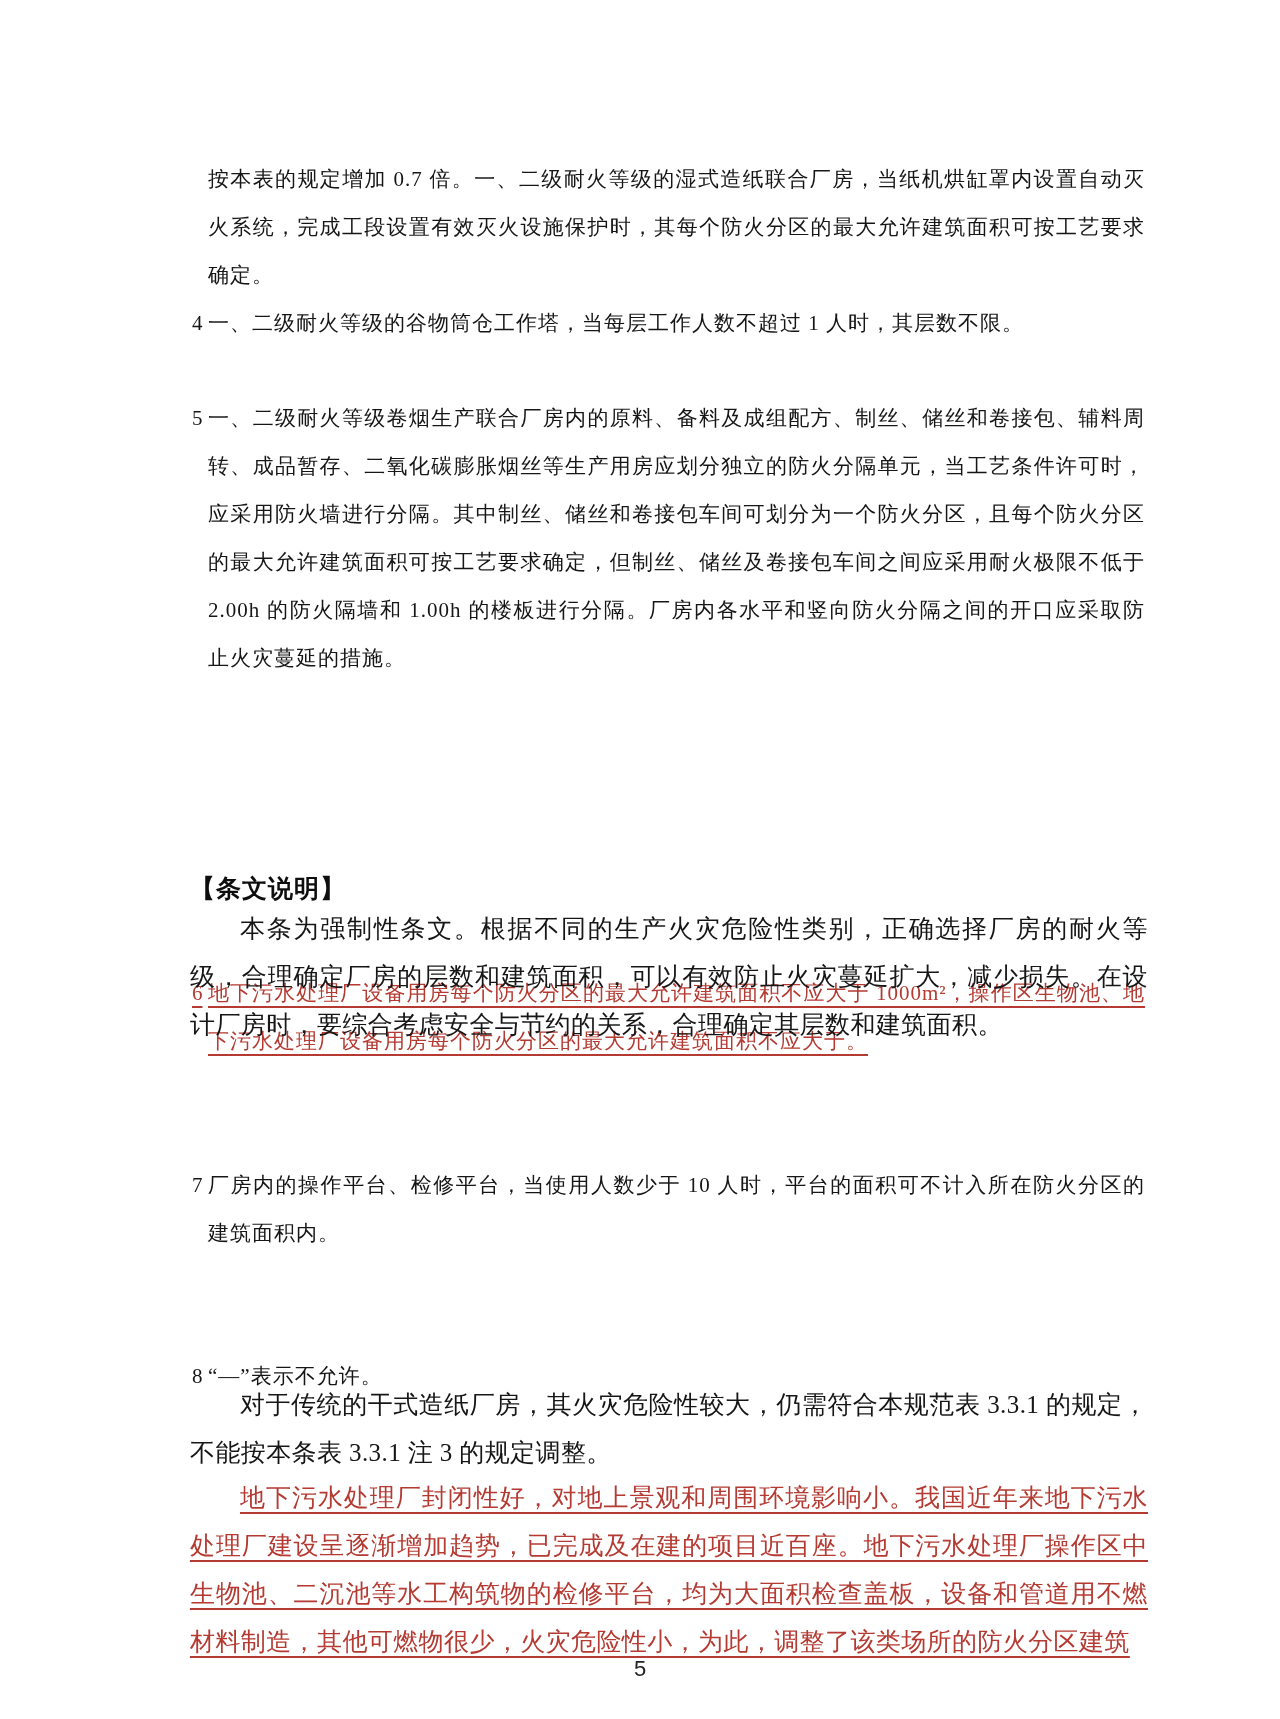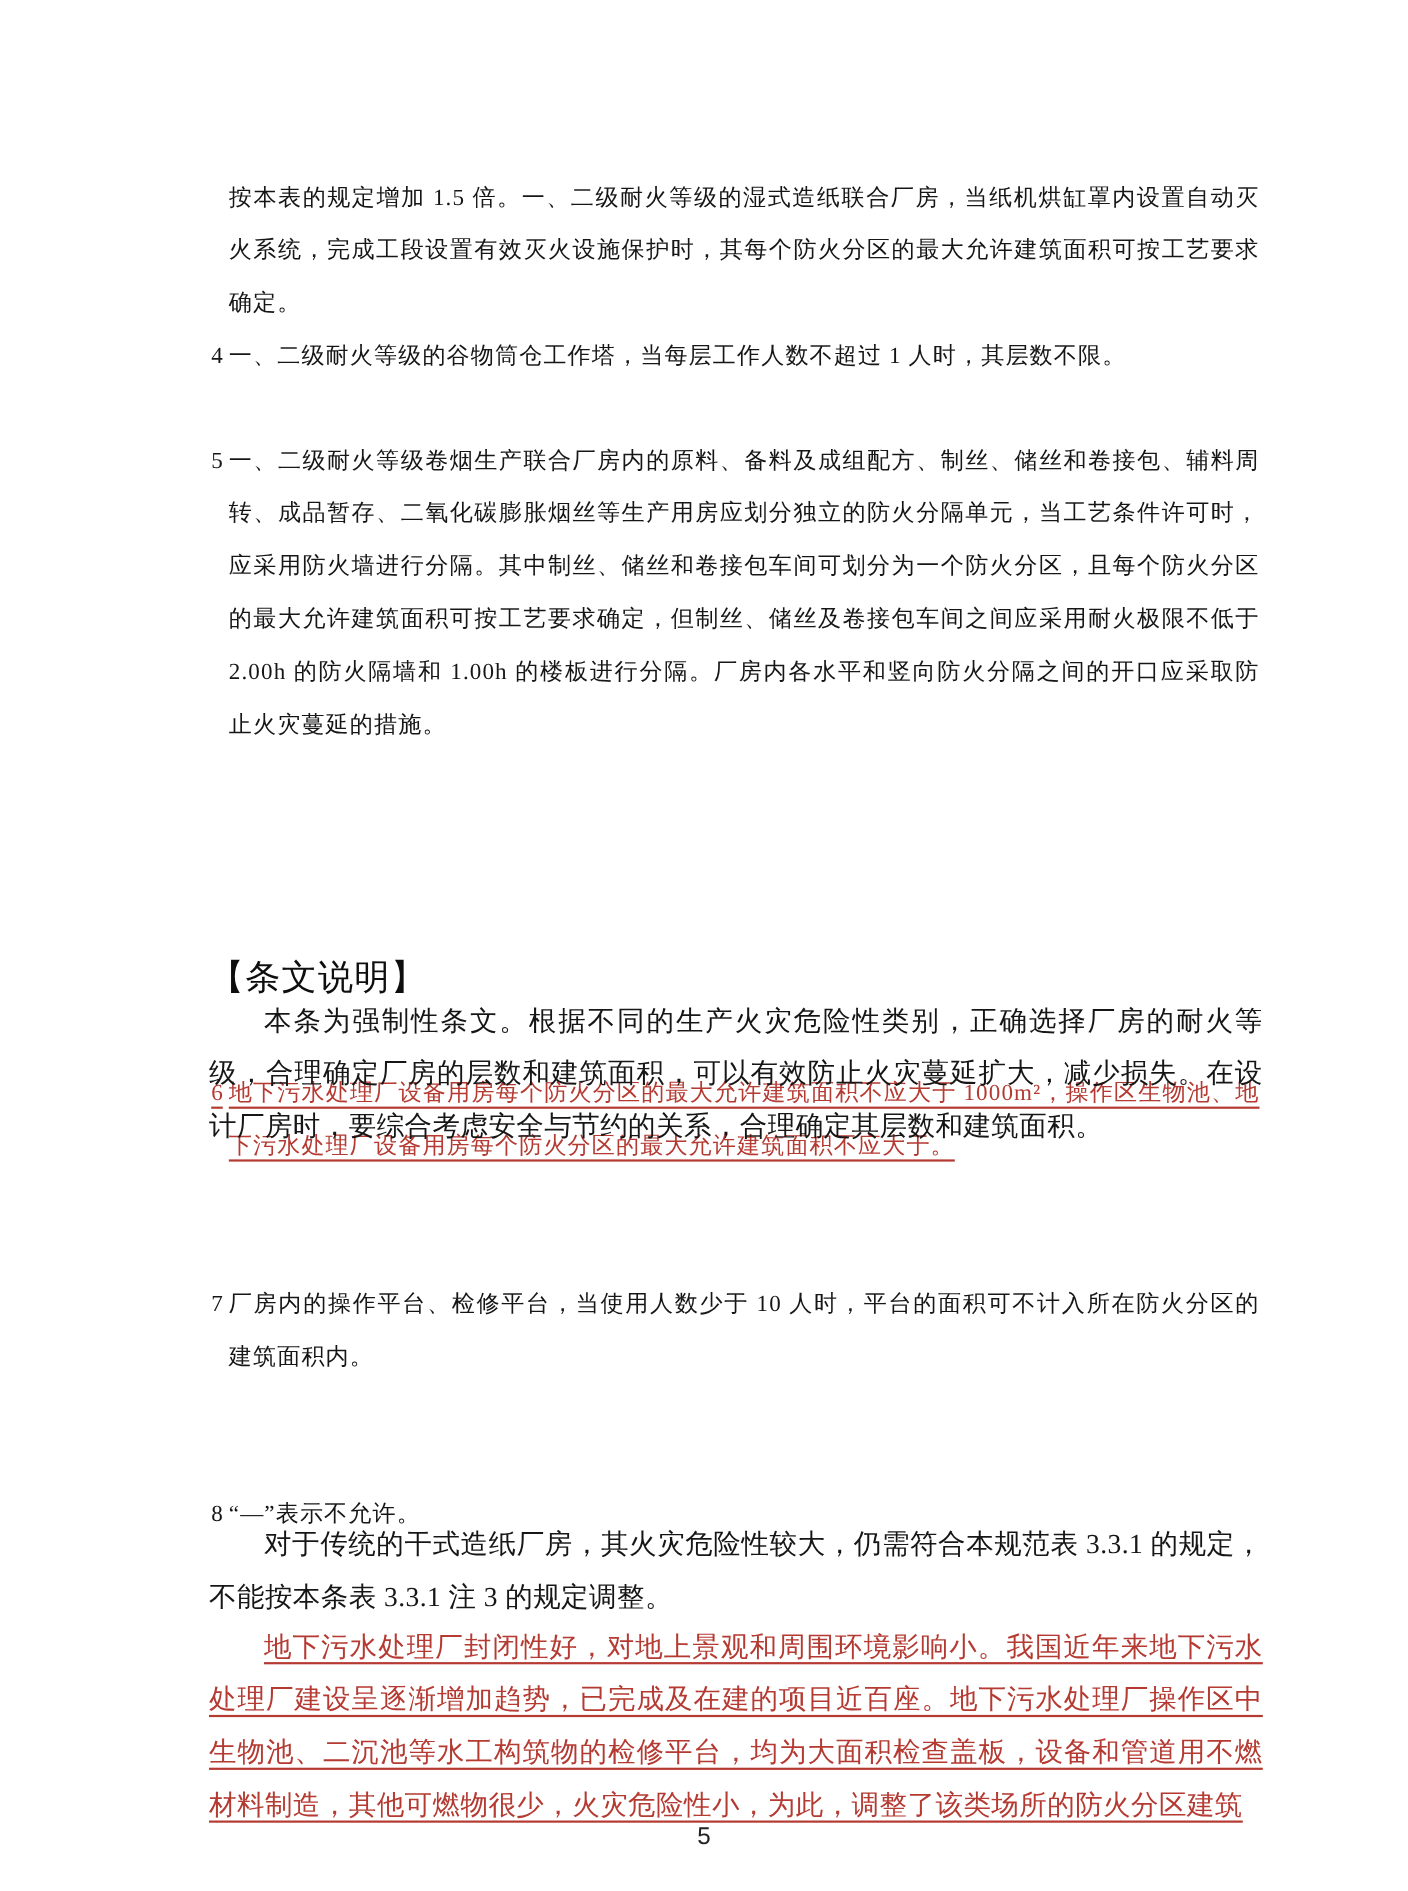--- a/index.html
+++ b/index.html
@@ -23,21 +23,21 @@
   .note-num{
     position:absolute;left:-16px;top:0;
     font-size:21px;line-height:48px;
   }
 
   
   .exp-block{position:absolute;left:190px;width:958px;}
   .exp-heading{
     margin:0;
     font-family:"Liberation Sans","DejaVu Sans",sans-serif;
-    font-weight:400;font-size:32px;line-height:48px;color:#0e0e0e;
+    font-weight:700;font-size:25px;line-height:48px;color:#0e0e0e;
     letter-spacing:1px;
   }
   .exp-para{
     margin:0;
     font-size:25px;line-height:48px;letter-spacing:0.4px;
     text-align:justify;text-justify:inter-ideograph;
     text-indent:50px;
   }
 
   
@@ -56,21 +56,21 @@
     font-family:"Liberation Sans","DejaVu Sans",sans-serif;
     font-size:22px;line-height:28px;color:#222;
   }
 </style>
 </head>
 <body>
 
 <div class="doc">
 
   <div class="note-block" style="top:155px">
-    <p class="note-text">按本表的规定增加 1.5 倍。一、二级耐火等级的湿式造纸联合厂房，当纸机烘缸罩内设置自动灭火系统，完成工段设置有效灭火设施保护时，其每个防火分区的最大允许建筑面积可按工艺要求确定。</p>
+    <p class="note-text">按本表的规定增加 0.7 倍。一、二级耐火等级的湿式造纸联合厂房，当纸机烘缸罩内设置自动灭火系统，完成工段设置有效灭火设施保护时，其每个防火分区的最大允许建筑面积可按工艺要求确定。</p>
   </div>
 
   <div class="note-block note-item" style="top:299px">
     <span class="note-num">4</span>
     <p class="note-text">一、二级耐火等级的谷物筒仓工作塔，当每层工作人数不超过 1 人时，其层数不限。</p>
   </div>
 
   <div class="note-block note-item" style="top:346px">
     <span class="note-num">5</span>
     <p class="note-text">一、二级耐火等级卷烟生产联合厂房内的原料、备料及成组配方、制丝、储丝和卷接包、辅料周转、成品暂存、二氧化碳膨胀烟丝等生产用房应划分独立的防火分隔单元，当工艺条件许可时，应采用防火墙进行分隔。其中制丝、储丝和卷接包车间可划分为一个防火分区，且每个防火分区的最大允许建筑面积可按工艺要求确定，但制丝、储丝及卷接包车间之间应采用耐火极限不低于 2.00h 的防火隔墙和 1.00h 的楼板进行分隔。厂房内各水平和竖向防火分隔之间的开口应采取防止火灾蔓延的措施。</p>

